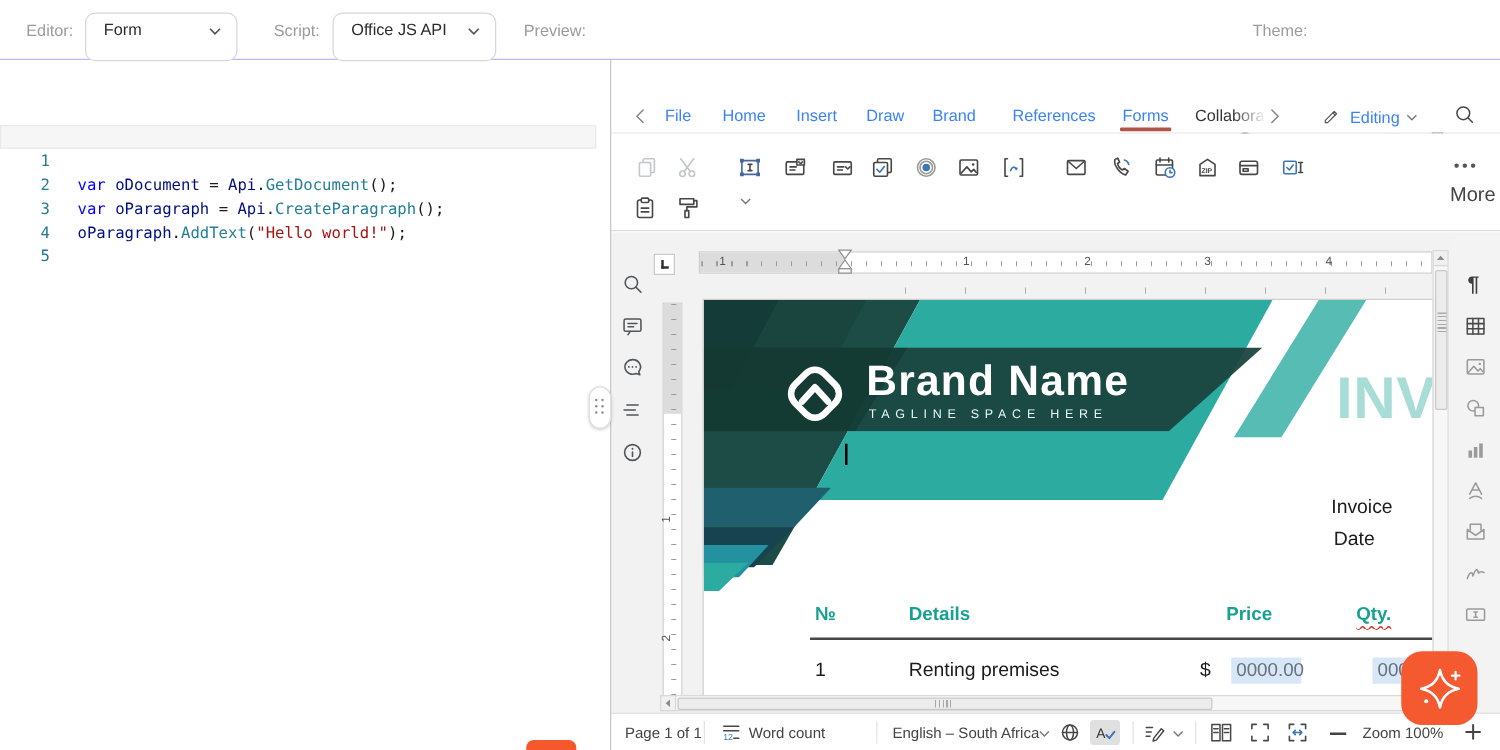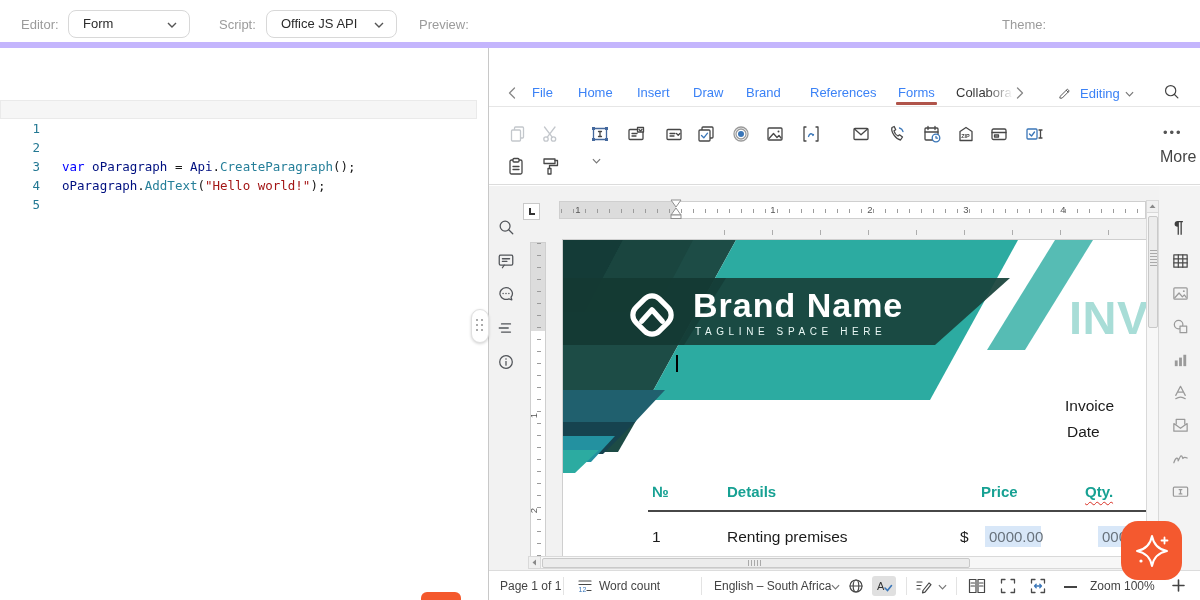--- a/index.html
+++ b/index.html
@@ -2,23 +2,23 @@
 <html><head>
 <meta charset="utf-8">
 <style>
 *{margin:0;padding:0;box-sizing:border-box}
 html,body{width:1200px;height:600px;overflow:hidden}
 body{font-family:"Liberation Sans",sans-serif;background:#fff;position:relative}
 .abs{position:absolute}
 svg{display:block}
 .ic{fill:none;stroke:#474747;stroke-width:1.3;stroke-linecap:round;stroke-linejoin:round}
 
-.topbar{left:0;top:0;width:1200px;height:48px;background:#fff;border-bottom:6px solid #c4b5fd;z-index:5}
+.topbar{left:0;top:0;width:1200px;height:48px;background:#fff;border-bottom:1px solid #c4b5fd;z-index:5}
 .tb-label{top:17px;font-size:13px;color:#9b9b9b}
-.dd{top:10px;height:28px;border:1px solid #d8d8d8;border-radius:8px;background:#fff;font-size:13px;color:#2b2b2b;line-height:26px;padding-left:14px}
+.dd{top:10px;height:39px;border:1px solid #d8d8d8;border-radius:8px;background:#fff;font-size:13px;color:#2b2b2b;line-height:26px;padding-left:14px}
 .dd svg{position:absolute;right:12px;top:11px}
 
 .codepanel{left:0;top:48px;width:488px;height:552px;background:#fff}
 .curline{left:0;top:52px;width:477px;height:19px;background:#f6f6f6;border:1px solid #eaeaea}
 .crow{position:absolute;height:19px;line-height:19px;font-family:"DejaVu Sans Mono",monospace;font-size:12.5px;white-space:pre}
 .gut{position:absolute;width:40px;text-align:right;color:#237893;left:0}
 .ctext{position:absolute;left:62px;color:#111}
 .k{color:#0000ff}.i{color:#001080}.f{color:#267f99}.s{color:#a31515}.p{color:#1a1a1a}
 .runbtn{left:421px;top:544px;width:40px;height:40px;background:#f4582c;border-radius:6px;z-index:6}
 
@@ -99,20 +99,21 @@
         <path d="M1,1 L5,5 L9,1" fill="none" stroke="#555" stroke-width="1.4"></path>
       </svg></div>
   <span class="abs tb-label" style="left:419px">Preview:</span>
   <span class="abs tb-label" style="left:1002px">Theme:</span>
 </div>
 
 <div class="abs codepanel">
   <div class="abs curline"></div>
   <div class="crow" style="top:52px;left:0;right:0">
     <span class="gut">1</span>
+    <span class="ctext"><span class="k">var</span><span class="p"> </span><span class="i">oDocument</span><span class="p"> = </span><span class="i">Api</span><span class="p">.</span><span class="f">GetDocument</span><span class="p">();</span></span>
   </div>
   <div class="crow" style="top:71px;left:0;right:0">
     <span class="gut">2</span>
     <span class="ctext"><span class="k">var</span><span class="p"> </span><span class="i">oParagraph</span><span class="p"> = </span><span class="i">Api</span><span class="p">.</span><span class="f">CreateParagraph</span><span class="p">();</span></span>
   </div>
   <div class="crow" style="top:90px;left:0;right:0">
     <span class="gut">3</span>
     <span class="ctext"><span class="i">oParagraph</span><span class="p">.</span><span class="f">AddText</span><span class="p">(</span><span class="s">"Hello world!"</span><span class="p">);</span></span>
   </div>
   <div class="crow" style="top:109px;left:0;right:0">

